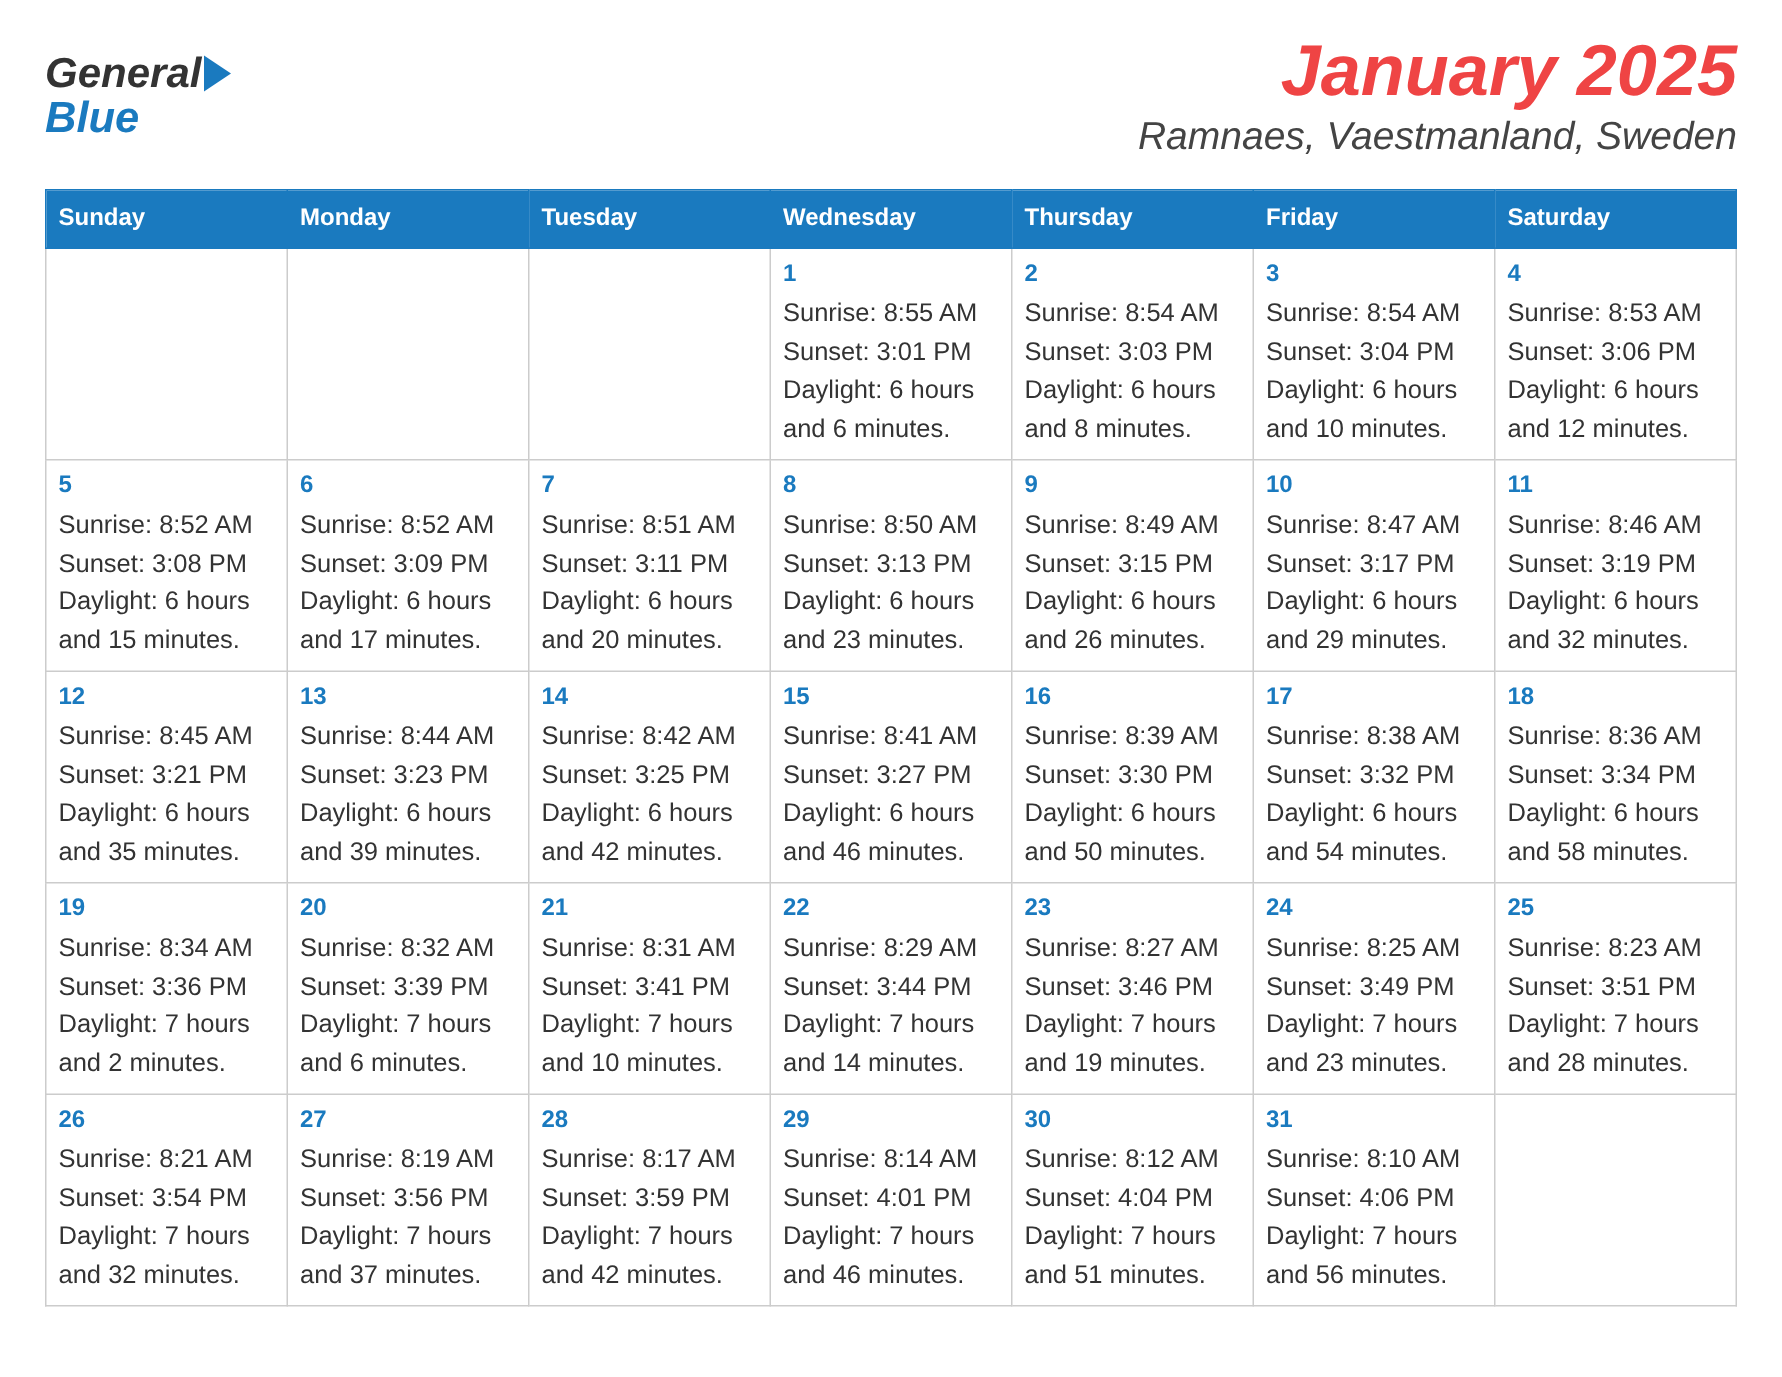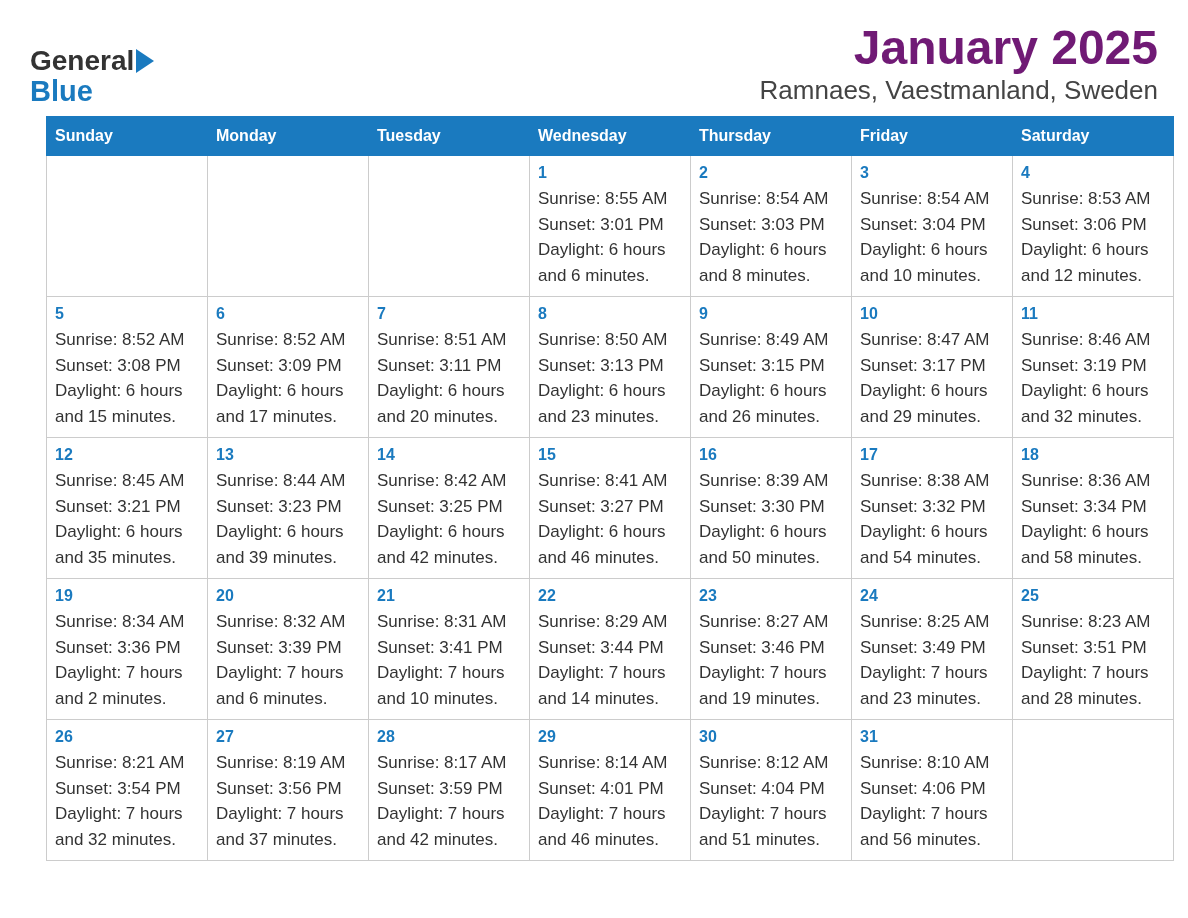--- a/index.html
+++ b/index.html
@@ -6,41 +6,41 @@
     body {
       font-family: Arial, sans-serif;
       background: #fff;
       padding: 20px 30px;
       width: 1188px;
       min-height: 918px;
     }
     .header {
       display: flex;
       justify-content: space-between;
-      align-items: flex-end;
-      margin-bottom: 10px;
+      align-items: center;
+      margin-bottom: 20px;
+      font-style: italic;
     }
     .title-block {
       text-align: right;
     }
     .title-block h1 {
       font-size: 48px;
       font-weight: bold;
-      color: #701a75;
+      color: #ef4444;
     }
     .title-block h2 {
       font-size: 26px;
       font-weight: normal;
       color: #444;
     }
     .calendar {
       width: 100%;
       border-collapse: collapse;
       margin-top: 10px;
-      margin-left: 16px;
     }
     .calendar thead tr th {
       background-color: #1a7abf;
       color: #fff;
       padding: 10px 8px;
       text-align: left;
       font-size: 16px;
       border: 1px solid #1a7abf;
     }
     .calendar tbody tr td {

